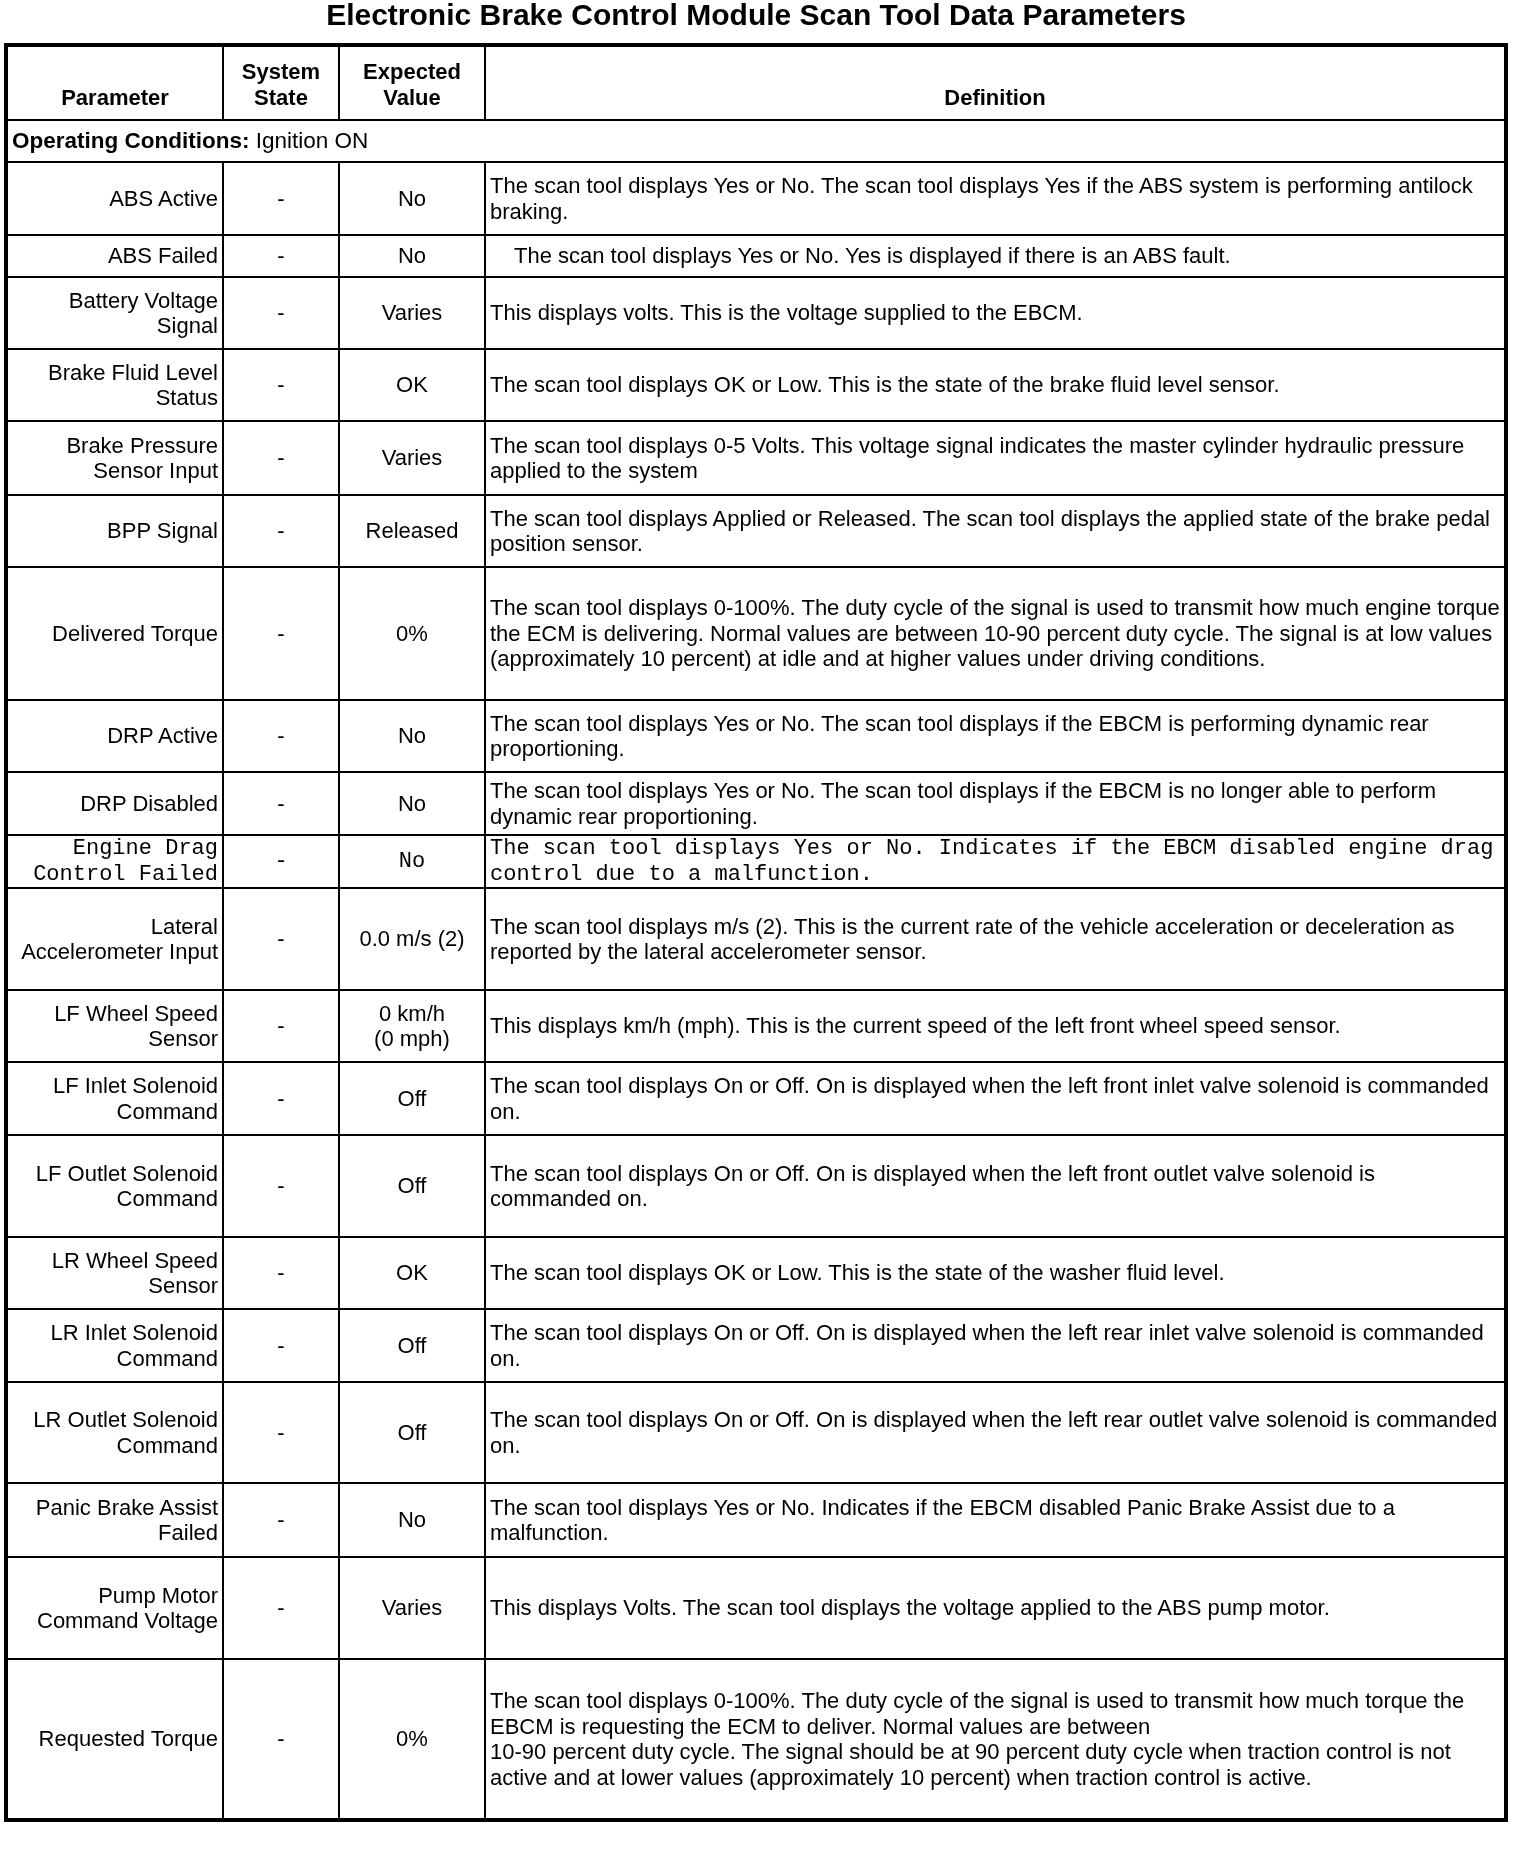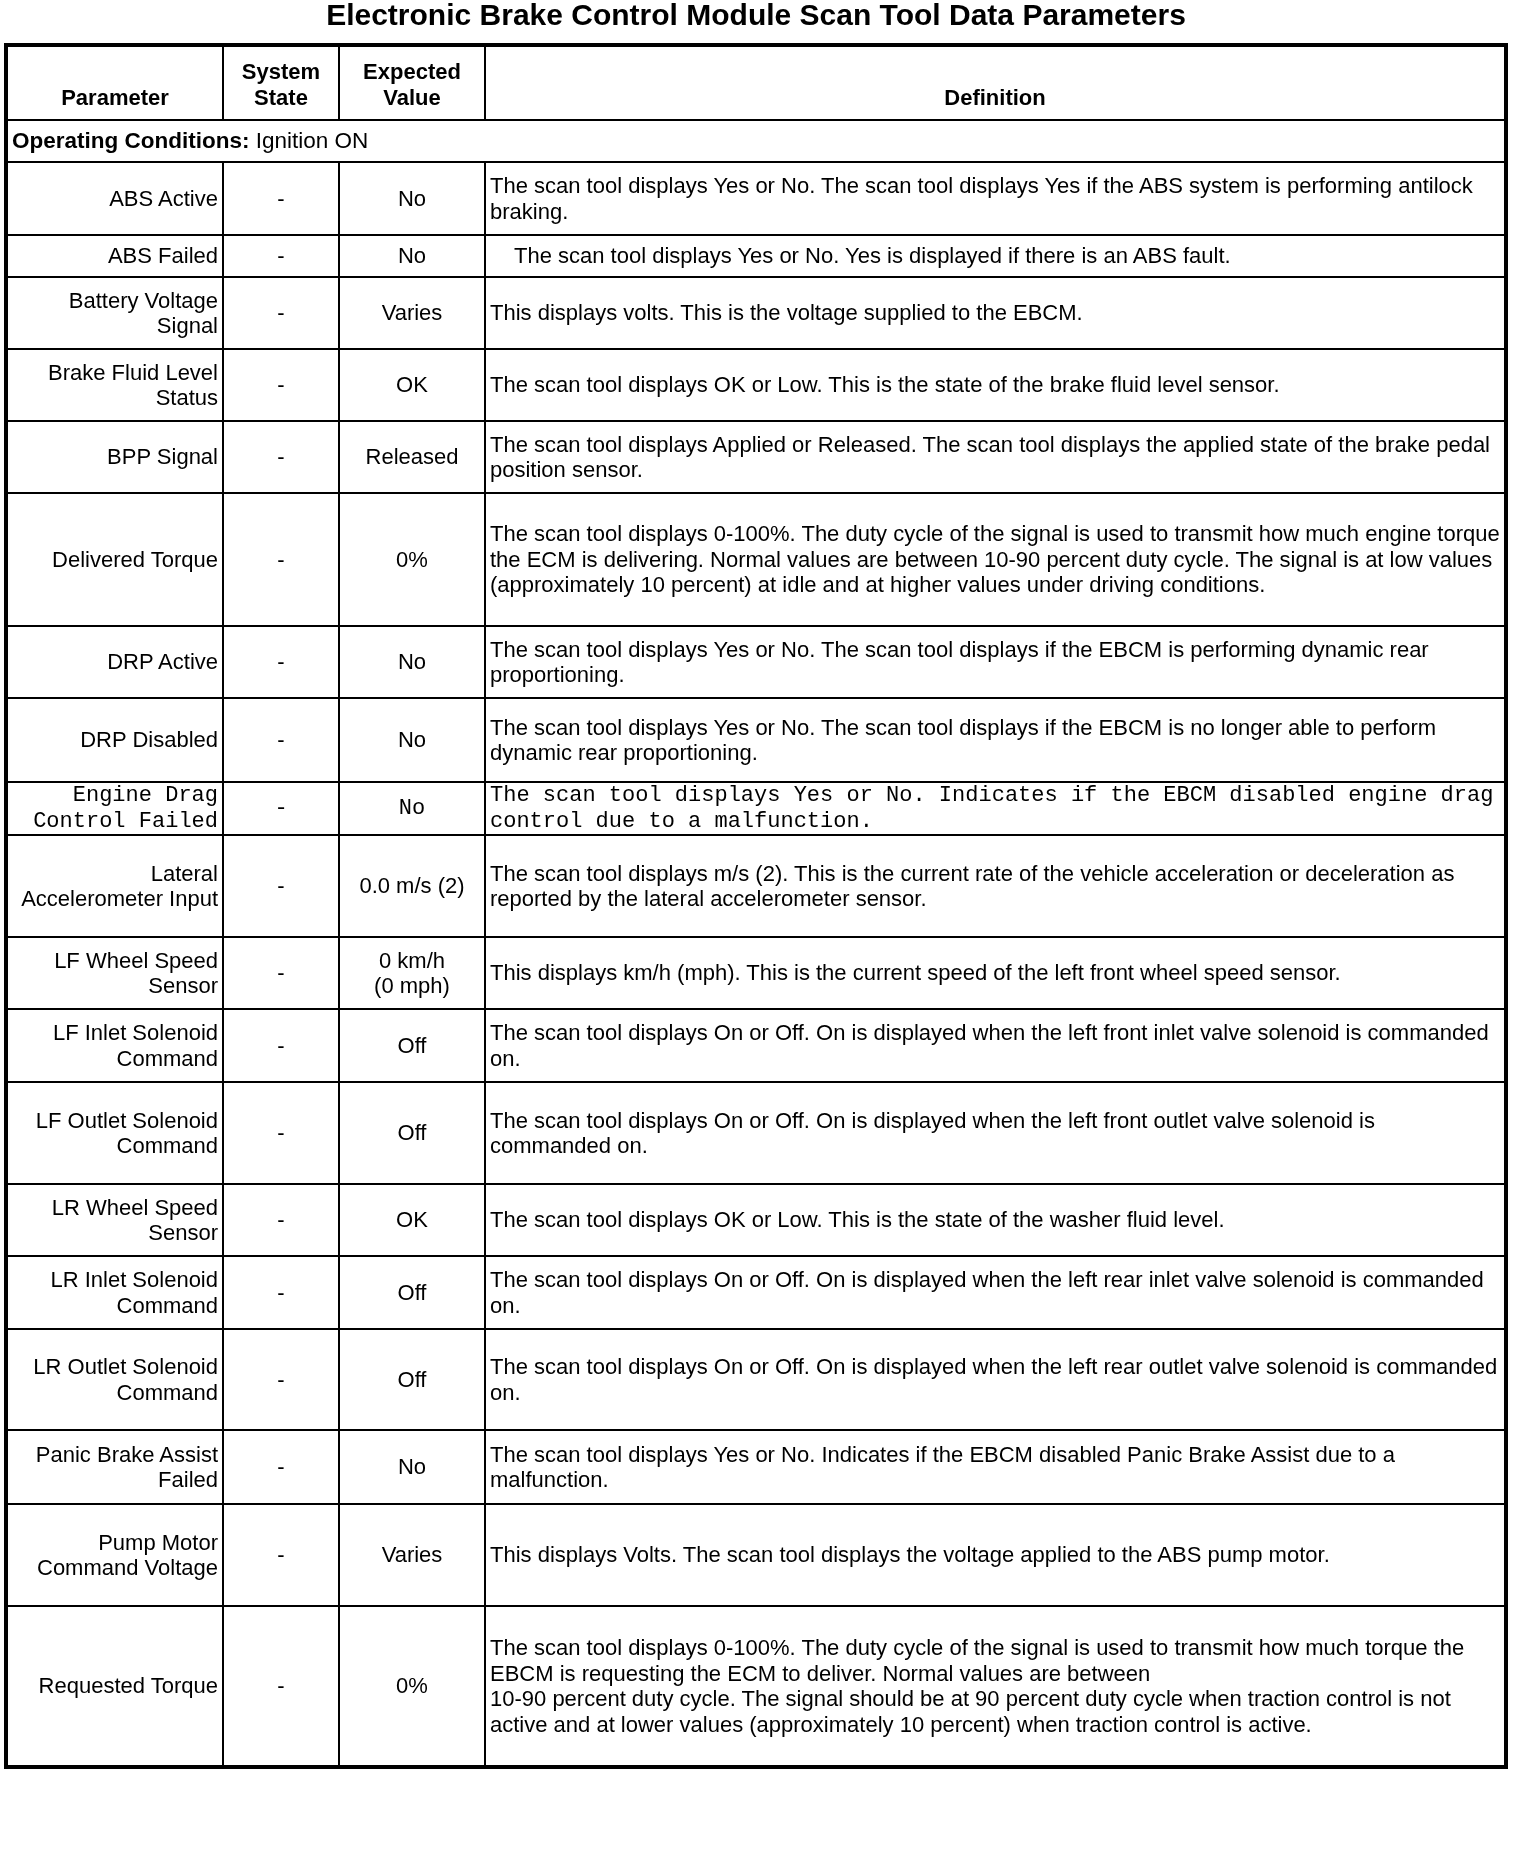--- a/index.html
+++ b/index.html
@@ -79,39 +79,45 @@
         <td class="state">-</td>
         <td class="value">Varies</td>
         <td class="def" style="white-space: pre-line;">This displays volts. This is the voltage supplied to the EBCM.</td>
       </tr>
       <tr style="height: 72px;">
         <td class="param">Brake Fluid Level Status</td>
         <td class="state">-</td>
         <td class="value">OK</td>
         <td class="def" style="white-space: pre-line;">The scan tool displays OK or Low. This is the state of the brake fluid level sensor.</td>
       </tr>
+      <tr style="height: 74px;">
+        <td class="param">Brake Pressure Sensor Input</td>
+        <td class="state">-</td>
+        <td class="value">Varies</td>
+        <td class="def" style="white-space: pre-line;">The scan tool displays 0-5 Volts. This voltage signal indicates the master cylinder hydraulic pressure applied to the system</td>
+      </tr>
       <tr style="height: 72px;">
         <td class="param">BPP Signal</td>
         <td class="state">-</td>
         <td class="value">Released</td>
         <td class="def" style="white-space: pre-line;">The scan tool displays Applied or Released. The scan tool displays the applied state of the brake pedal position sensor.</td>
       </tr>
       <tr style="height: 133px;">
         <td class="param">Delivered Torque</td>
         <td class="state">-</td>
         <td class="value">0%</td>
         <td class="def" style="white-space: pre-line;">The scan tool displays 0-100%. The duty cycle of the signal is used to transmit how much engine torque the ECM is delivering. Normal values are between 10-90 percent duty cycle. The signal is at low values (approximately 10 percent) at idle and at higher values under driving conditions.</td>
       </tr>
       <tr style="height: 72px;">
         <td class="param">DRP Active</td>
         <td class="state">-</td>
         <td class="value">No</td>
         <td class="def" style="white-space: pre-line;">The scan tool displays Yes or No. The scan tool displays if the EBCM is performing dynamic rear proportioning.</td>
       </tr>
-      <tr style="height: 84px;">
+      <tr style="height: 63px;">
         <td class="param">DRP Disabled</td>
         <td class="state">-</td>
         <td class="value">No</td>
         <td class="def" style="white-space: pre-line;">The scan tool displays Yes or No. The scan tool displays if the EBCM is no longer able to perform dynamic rear proportioning.</td>
       </tr>
       <tr style="height: 52px; font-family: Liberation Mono, monospace;">
         <td class="param">Engine Drag Control Failed</td>
         <td class="state">-</td>
         <td class="value">No</td>
         <td class="def" style="white-space: pre-line;">The scan tool displays Yes or No. Indicates if the EBCM disabled engine drag control due to a malfunction.</td>

